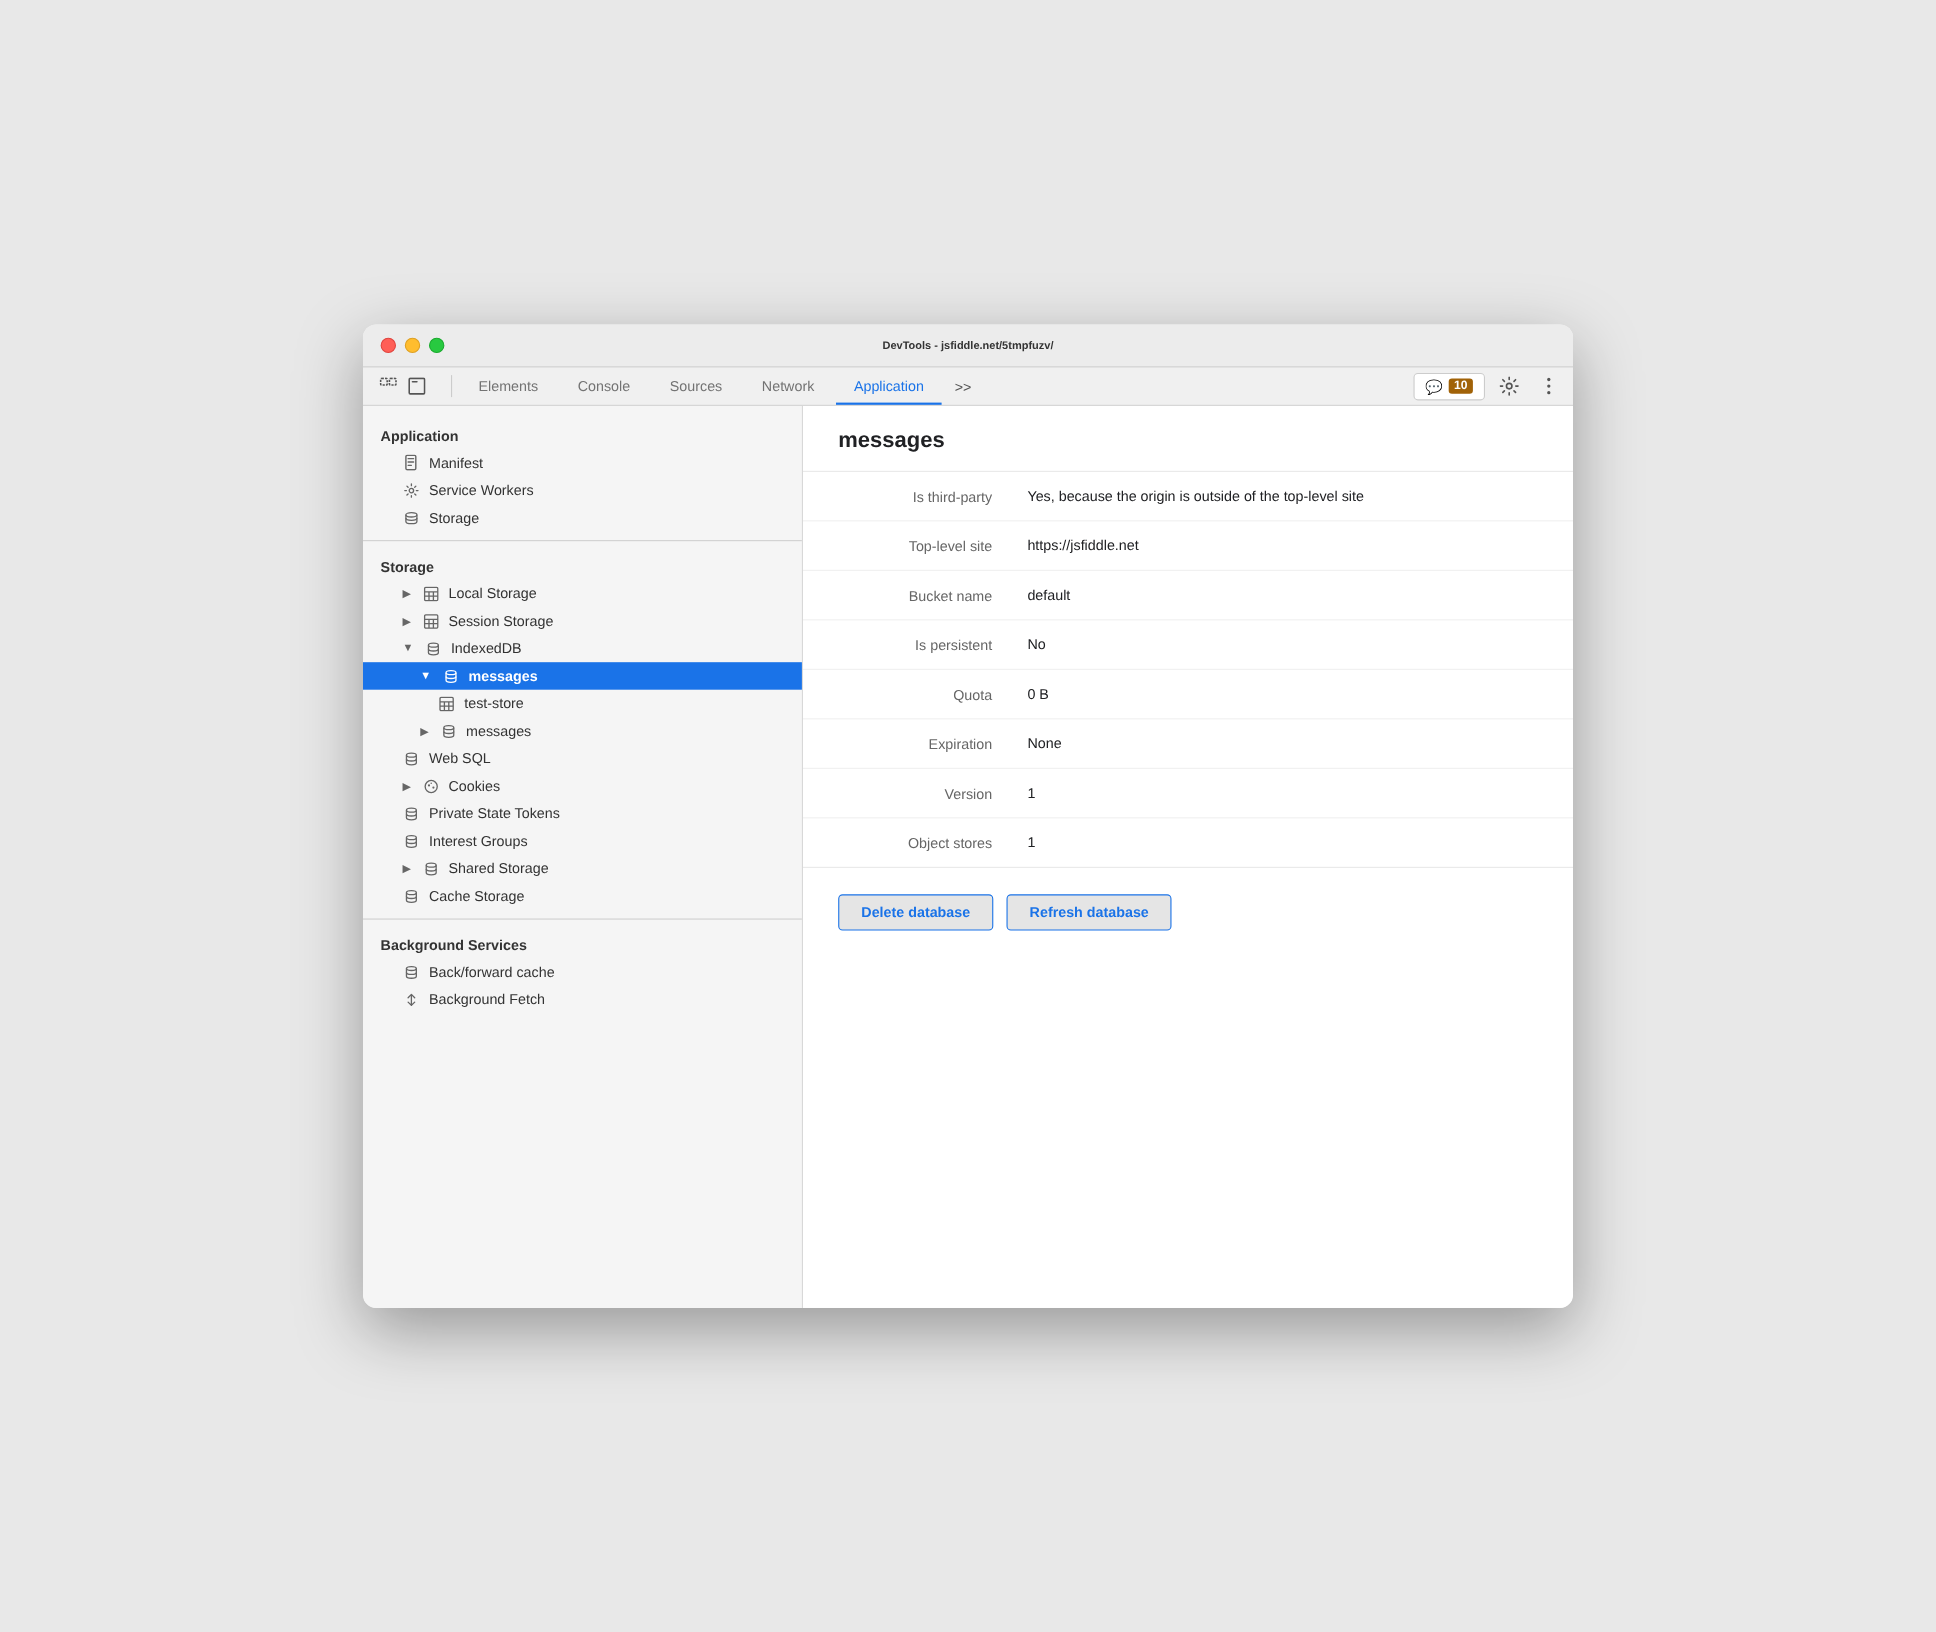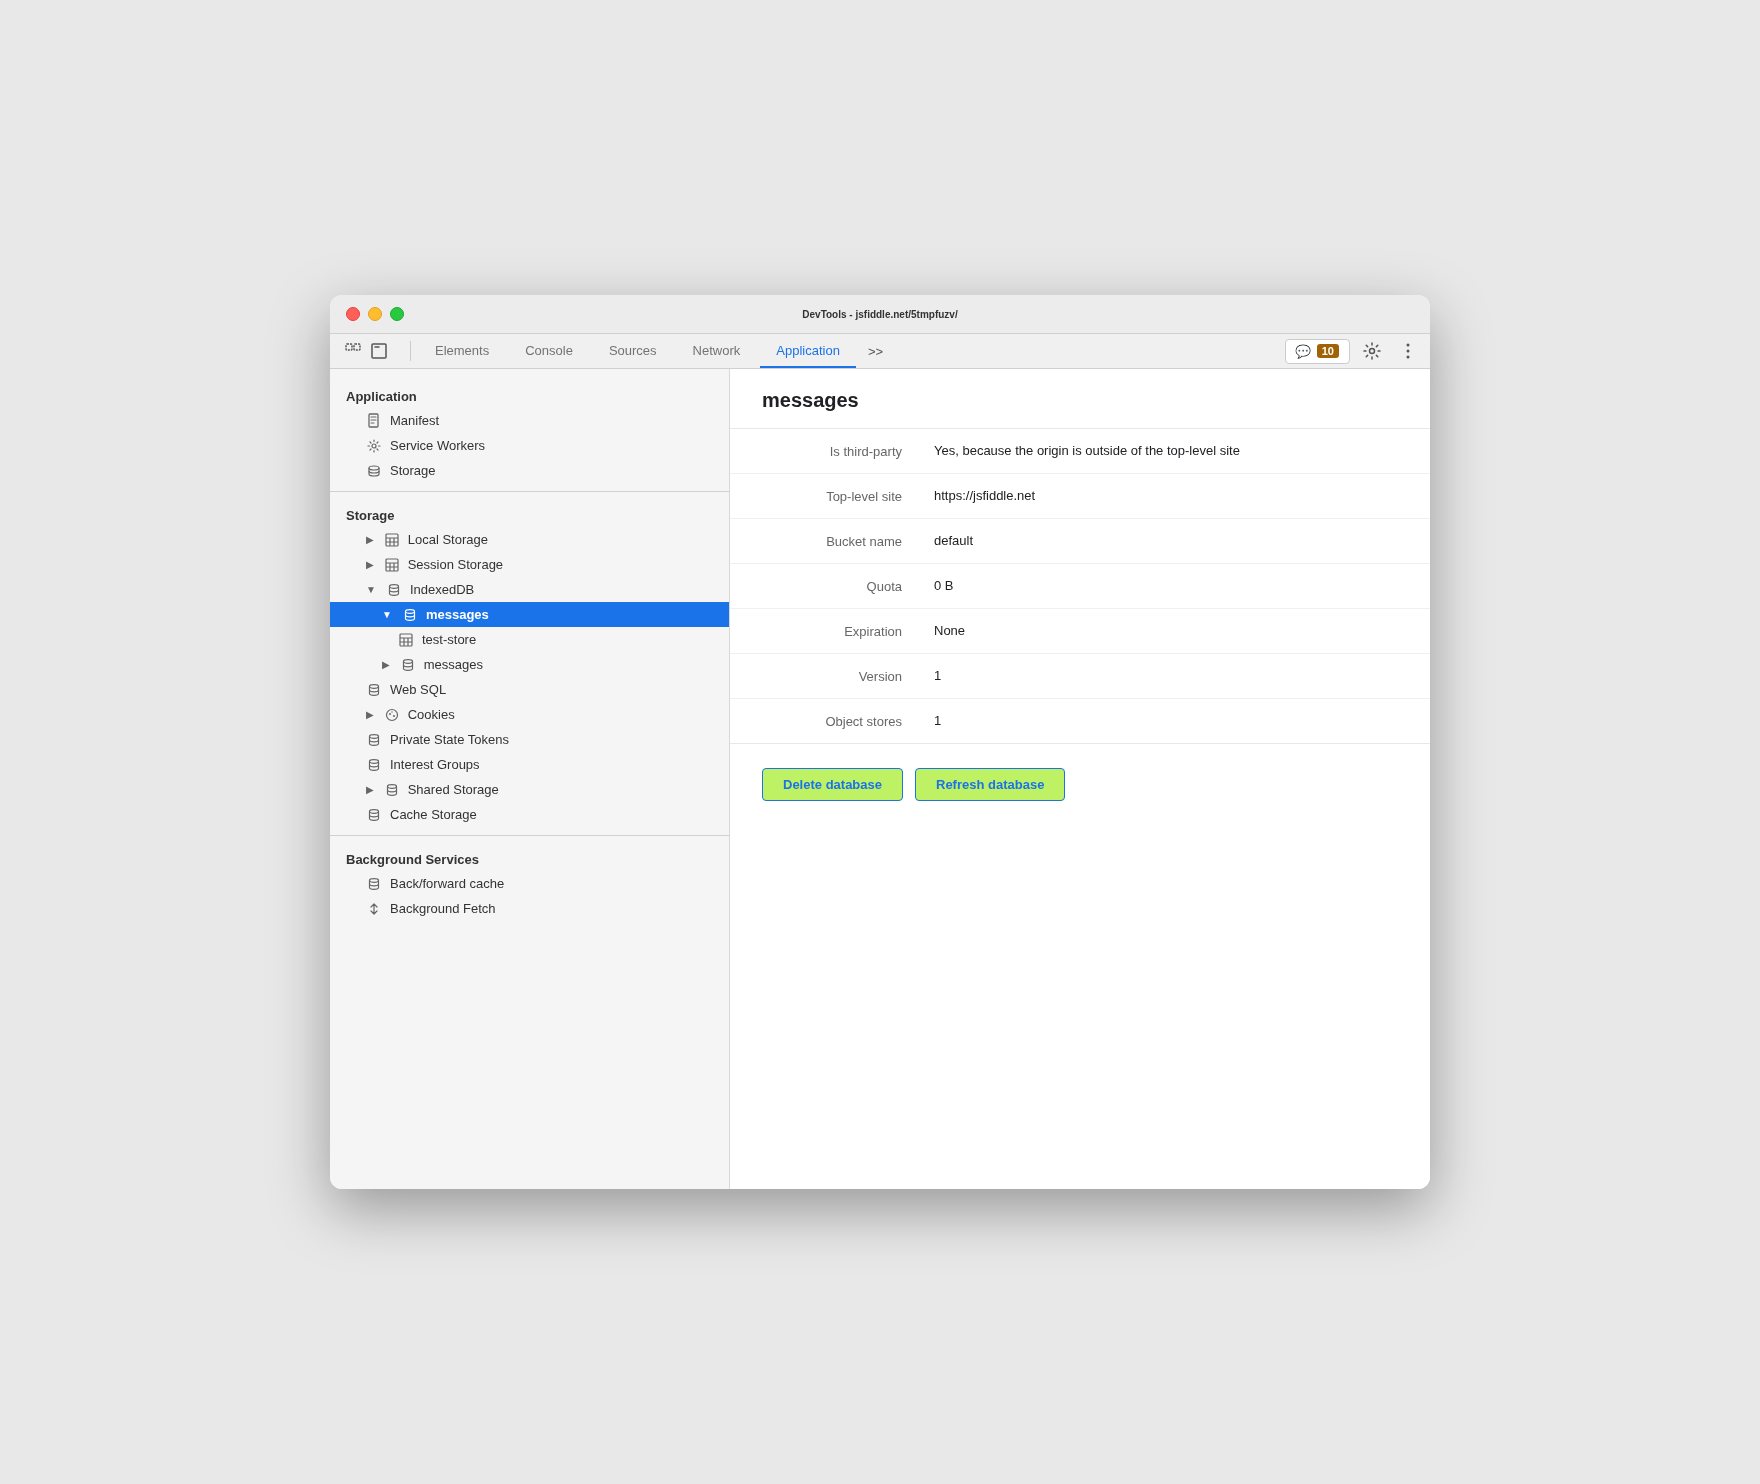--- a/index.html
+++ b/index.html
@@ -248,21 +248,21 @@
     .detail-actions {
       padding: 24px 32px;
       display: flex;
       gap: 12px;
       border-top: 1px solid #e8e8e8;
     }
     .action-btn {
       padding: 8px 20px;
       border: 1px solid #1a73e8;
       border-radius: 4px;
-      background: #bef264;
+      background: #e5e5e5;
       color: #1a73e8;
       font-size: 13px;
       font-weight: 600;
       cursor: pointer;
     }
   </style>
 </head>
 <body>
 
 <div class="window">
@@ -539,20 +539,24 @@
         <div class="detail-row">
           <div class="detail-label">Top-level site</div>
           <div class="detail-value">https://jsfiddle.net</div>
         </div>
 
         <div class="detail-row">
           <div class="detail-label">Bucket name</div>
           <div class="detail-value">default</div>
         </div>
 
+        <div class="detail-row">
+          <div class="detail-label">Is persistent</div>
+          <div class="detail-value">No</div>
+        </div>
 
 
         <div class="detail-row">
           <div class="detail-label">Quota</div>
           <div class="detail-value">0 B</div>
         </div>
 
         <div class="detail-row">
           <div class="detail-label">Expiration</div>
           <div class="detail-value">None</div>

